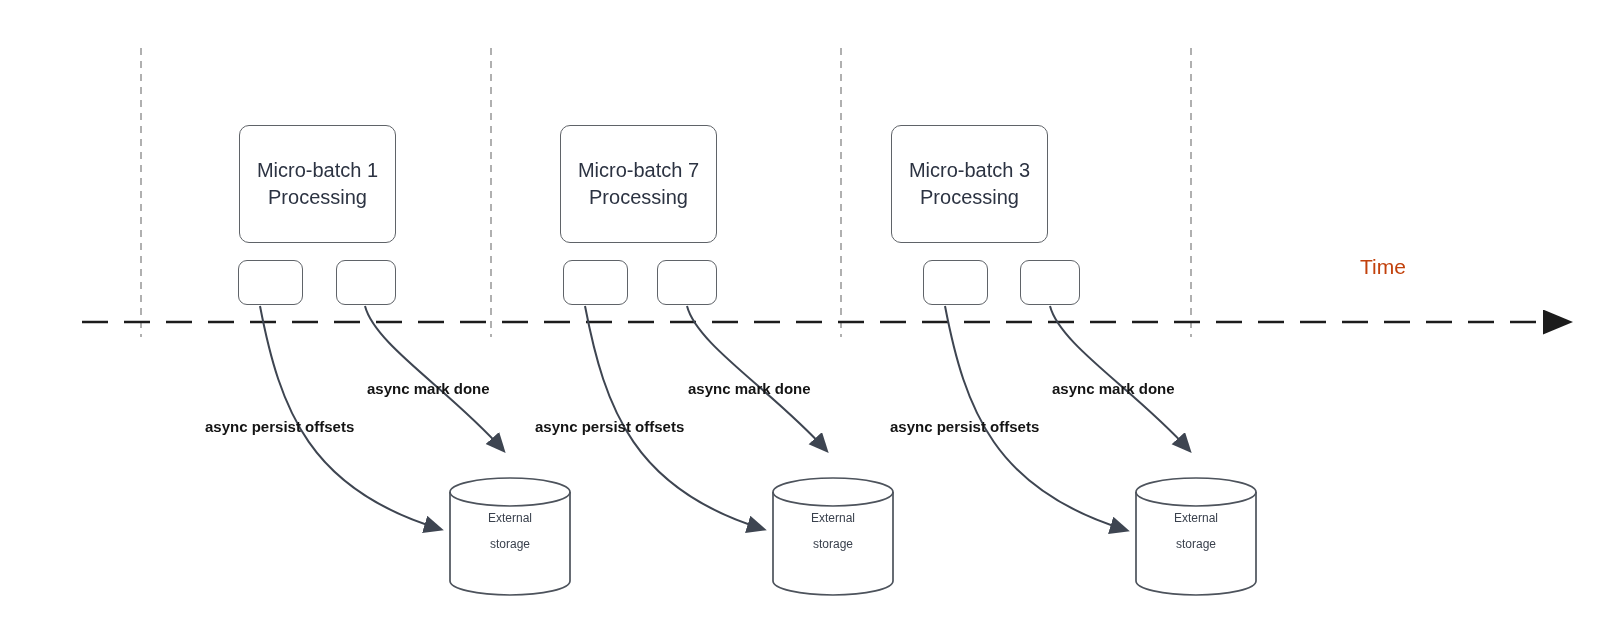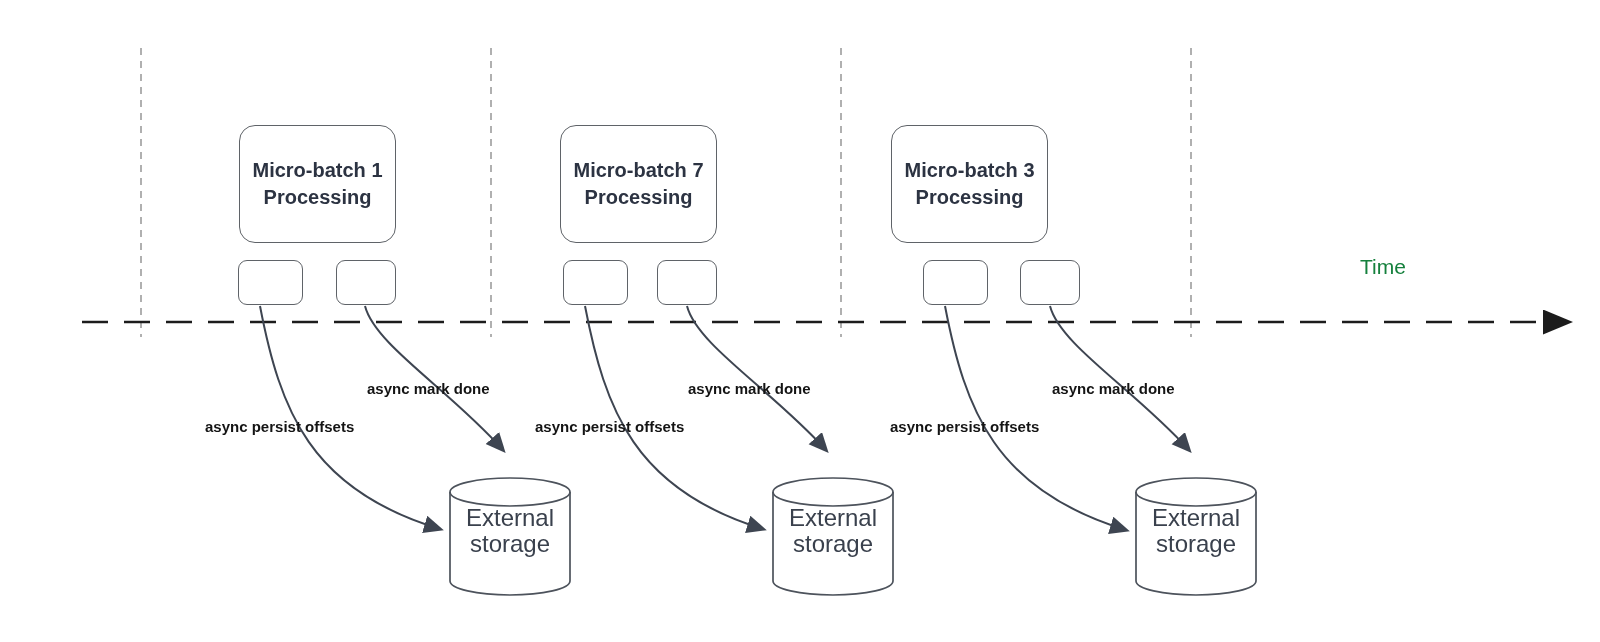--- a/index.html
+++ b/index.html
@@ -21,31 +21,30 @@
     width: 1600px;
     height: 642px;
   }
   .main-box {
     position: absolute;
     box-sizing: border-box;
     width: 157px;
     height: 118px;
     top: 125px;
     border: 1.5px solid #5f6368;
-    border-radius: 16px;
+    border-radius: 10px;
     background: #ffffff;
     display: flex;
     flex-direction: column;
     align-items: center;
     justify-content: center;
     font-size: 20px;
     line-height: 27px;
     color: #2c3342;
     text-align: center;
-    font-weight: bold;
   }
   .small-box {
     position: absolute;
     box-sizing: border-box;
     top: 260px;
     height: 45px;
     border: 1.5px solid #5f6368;
     border-radius: 9px;
     background: #ffffff;
   }
@@ -54,30 +53,30 @@
     font-size: 15px;
     font-weight: 700;
     color: #141414;
     white-space: nowrap;
   }
   .storage-label {
     position: absolute;
     width: 120px;
     top: 505px;
     text-align: center;
-    font-size: 24px;
+    font-size: 12px;
     line-height: 26px;
     color: #3a414d;
   }
   .time-label {
     position: absolute;
     left: 1360px;
     top: 255px;
     font-size: 21px;
-    color: #15803d;
+    color: #c2410c;
   }
 </style>
 </head>
 <body>
 
 <div class="canvas">
 
   <svg class="strokes" viewBox="0 0 1600 642">
     <defs>
       <marker id="arrowCurve" orient="auto" markerWidth="12" markerHeight="10" refX="8" refY="4.5">

